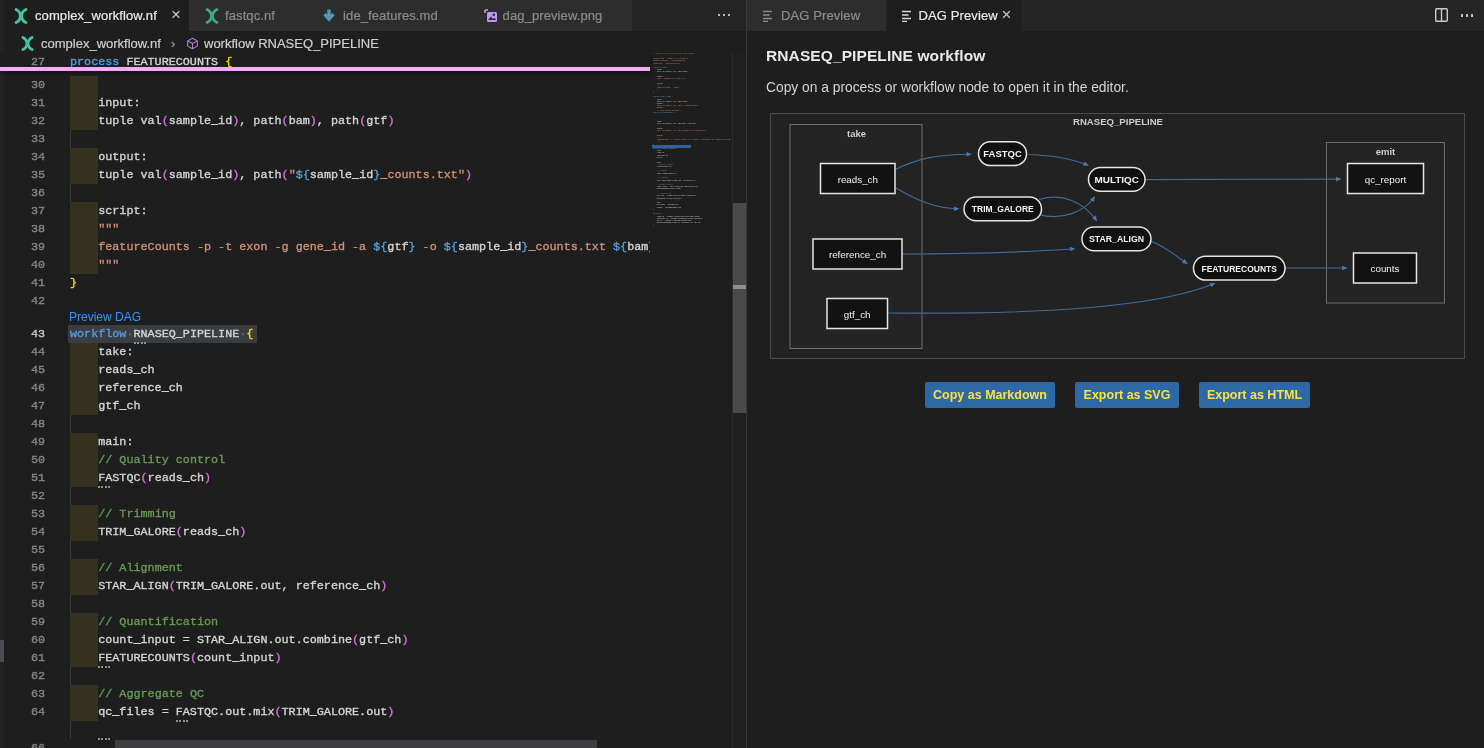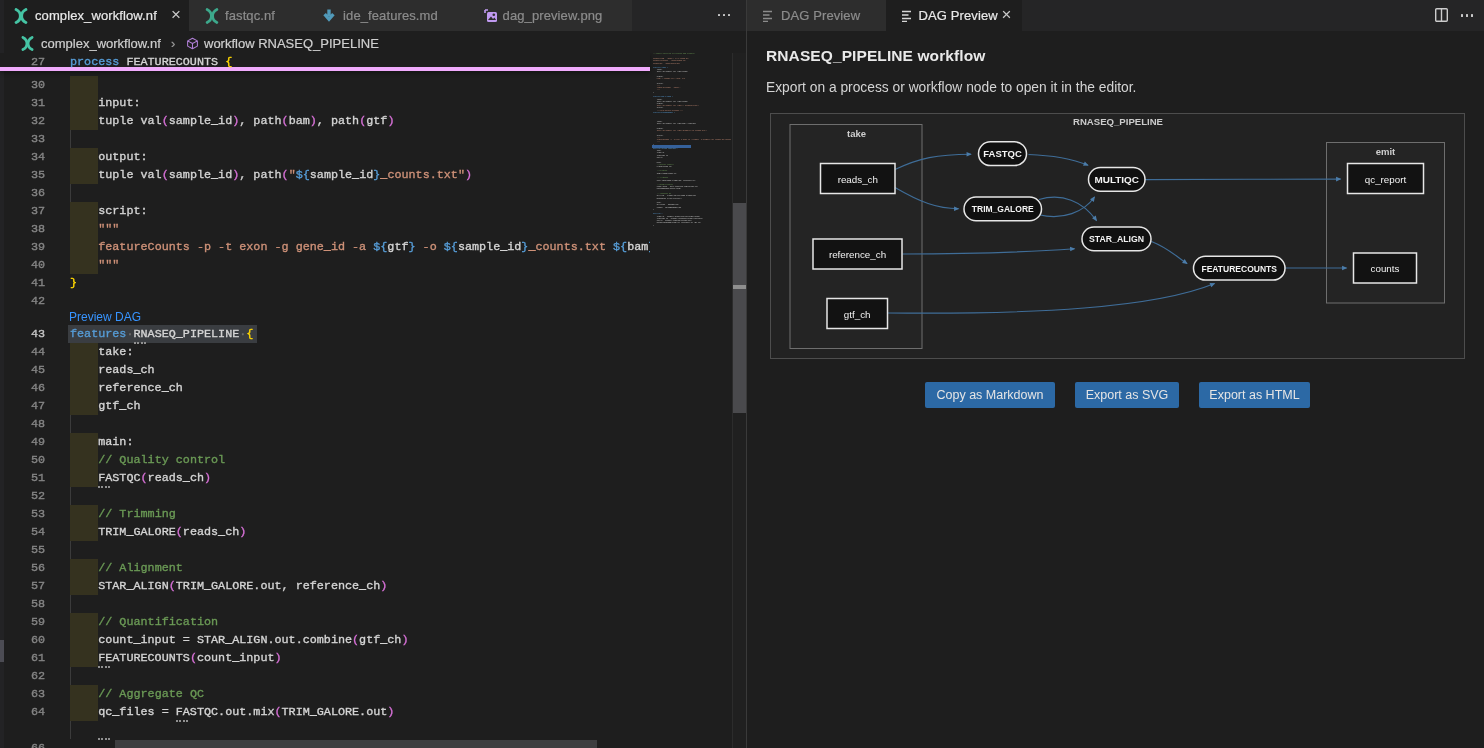--- a/index.html
+++ b/index.html
@@ -43,22 +43,22 @@
 #hsb { position:absolute; left:115px; top:687px; width:482px; height:8px; background:#3e3e40; }
 #lstrip { position:absolute; left:0; top:0; width:4px; height:748px; background:#232325; }
 #lstrip .th { position:absolute; left:0; top:640px; width:4px; height:22px; background:#4c4c54; }
 #gborder { position:absolute; left:746px; top:0; width:1px; height:748px; background:#3a3a3a; }
 
 
 #tabsR { position:absolute; left:747px; top:0; width:737px; height:31px; background:#252526; }
 #panel { position:absolute; left:747px; top:31px; width:737px; height:717px; background:#1e1e1e; }
 #rp-h { position:absolute; left:766px; top:47px; font-size:15.5px; font-weight:bold; color:#e9e9e9; letter-spacing:.1px;}
 #rp-p { position:absolute; left:766px; top:80px; font-size:13.8px; color:#d4d4d4; }
-.btn { position:absolute; top:382px; height:26px; background:#2c69a5; color:#e5e5e5; font-size:12.5px;
-  font-weight:normal; text-align:center; line-height:26px; border-radius:2px; }
+.btn { position:absolute; top:382px; height:26px; background:#2c69a5; color:#fde047; font-size:12.5px;
+  font-weight:bold; text-align:center; line-height:26px; border-radius:2px; }
 .xclose { position:absolute; font-size:17px; font-weight:normal; color:#c9c9c9; }
 </style></head>
 <body>
 <div id="app">
 
 <div id="tabsL">
   <div class="tab active" style="left:0;width:189px">
     <svg class="abs" style="left:13px;top:7.5px" width="16" height="16" viewBox="0 0 16 16">
       <path d="M3.1,1.5 C8.8,4.2 8.8,11.8 3.1,14.5" fill="none" stroke="#45c4a4" stroke-width="2.9" stroke-linecap="round"></path>
       <path d="M12.9,1.5 C7.2,4.2 7.2,11.8 12.9,14.5" fill="none" stroke="#45c4a4" stroke-width="2.9" stroke-linecap="round"></path>
@@ -116,21 +116,21 @@
 <div class="row" style="top:77px"><span class="num">33</span><span class="code"></span></div>
 <div class="row" style="top:95px"><span class="num">34</span><i class="oliv"></i><span class="code">    output:</span></div>
 <div class="row" style="top:113px"><span class="num">35</span><i class="oliv"></i><span class="code">    tuple val<i class="p2">(</i>sample_id<i class="p2">)</i>, path<i class="p2">(</i><i class="s">"</i><i class="ip">${</i>sample_id<i class="ip">}</i><i class="s">_counts.txt"</i><i class="p2">)</i></span></div>
 <div class="row" style="top:131px"><span class="num">36</span><span class="code"></span></div>
 <div class="row" style="top:149px"><span class="num">37</span><i class="oliv"></i><span class="code">    script:</span></div>
 <div class="row" style="top:167px"><span class="num">38</span><i class="oliv"></i><span class="code">    <i class="s">"""</i></span></div>
 <div class="row" style="top:185px"><span class="num">39</span><i class="oliv"></i><span class="code">    <i class="s">featureCounts -p -t exon -g gene_id -a </i><i class="ip">${</i>gtf<i class="ip">}</i><i class="s"> -o </i><i class="ip">${</i>sample_id<i class="ip">}</i><i class="s">_counts.txt </i><i class="ip">${</i>bam<i class="ip">}</i></span></div>
 <div class="row" style="top:203px"><span class="num">40</span><i class="oliv"></i><span class="code">    <i class="s">"""</i></span></div>
 <div class="row" style="top:221px"><span class="num">41</span><span class="code"><i class="b1">}</i></span></div>
 <div class="row" style="top:239px"><span class="num">42</span><span class="code"></span></div>
-<div class="row" style="top:272px"><span class="num on">43</span><span class="code"><i class="k">features</i><i class="ws">·</i>RNASEQ_PIPELINE<i class="ws">·</i><i class="b1">{</i></span></div>
+<div class="row" style="top:272px"><span class="num on">43</span><span class="code"><i class="k">workflow</i><i class="ws">·</i>RNASEQ_PIPELINE<i class="ws">·</i><i class="b1">{</i></span></div>
 <div class="row" style="top:290px"><span class="num">44</span><i class="oliv"></i><span class="code">    take:</span></div>
 <div class="row" style="top:308px"><span class="num">45</span><i class="oliv"></i><span class="code">    reads_ch</span></div>
 <div class="row" style="top:326px"><span class="num">46</span><i class="oliv"></i><span class="code">    reference_ch</span></div>
 <div class="row" style="top:344px"><span class="num">47</span><i class="oliv"></i><span class="code">    gtf_ch</span></div>
 <div class="row" style="top:362px"><span class="num">48</span><span class="code"></span></div>
 <div class="row" style="top:380px"><span class="num">49</span><i class="oliv"></i><span class="code">    main:</span></div>
 <div class="row" style="top:398px"><span class="num">50</span><i class="oliv"></i><span class="code">    <i class="c">// Quality control</i></span></div>
 <div class="row" style="top:416px"><span class="num">51</span><i class="oliv"></i><span class="code">    FASTQC<i class="p2">(</i>reads_ch<i class="p2">)</i></span></div>
 <div class="row" style="top:434px"><span class="num">52</span><span class="code"></span></div>
 <div class="row" style="top:452px"><span class="num">53</span><i class="oliv"></i><span class="code">    <i class="c">// Trimming</i></span></div>
@@ -263,21 +263,21 @@
     <rect x="0.7" y="0.7" width="11.6" height="12.6" rx="1" fill="none" stroke="#cccccc" stroke-width="1.4"></rect>
     <line x1="6.5" y1="0.7" x2="6.5" y2="13.3" stroke="#cccccc" stroke-width="1.4"></line>
   </svg>
   <div class="abs" style="left:714px;top:14.2px;width:2.4px;height:2.4px;background:#c8c8c8;border-radius:0.5px"></div>
   <div class="abs" style="left:719px;top:14.2px;width:2.4px;height:2.4px;background:#c8c8c8;border-radius:0.5px"></div>
   <div class="abs" style="left:724px;top:14.2px;width:2.4px;height:2.4px;background:#c8c8c8;border-radius:0.5px"></div>
 </div>
 
 <div id="panel"></div>
 <div id="rp-h">RNASEQ_PIPELINE workflow</div>
-<div id="rp-p">Export on a process or workflow node to open it in the editor.</div>
+<div id="rp-p">Copy on a process or workflow node to open it in the editor.</div>
 
 <svg id="dag" style="position:absolute;left:0;top:0;z-index:3" width="1484" height="748" viewBox="0 0 1484 748">
  <defs>
   <marker id="ah" viewBox="0 0 10 10" refX="8" refY="5" markerWidth="5.6" markerHeight="4.8" orient="auto-start-reverse">
     <path d="M0,0.8 L9.5,5 L0,9.2 z" fill="#4b7ca9"></path>
   </marker>
  </defs>
  <g font-family="'Liberation Sans',sans-serif">
 
   <rect x="770.5" y="113.5" width="694" height="245" fill="#222222" stroke="#4d4d4d" stroke-width="1"></rect>

